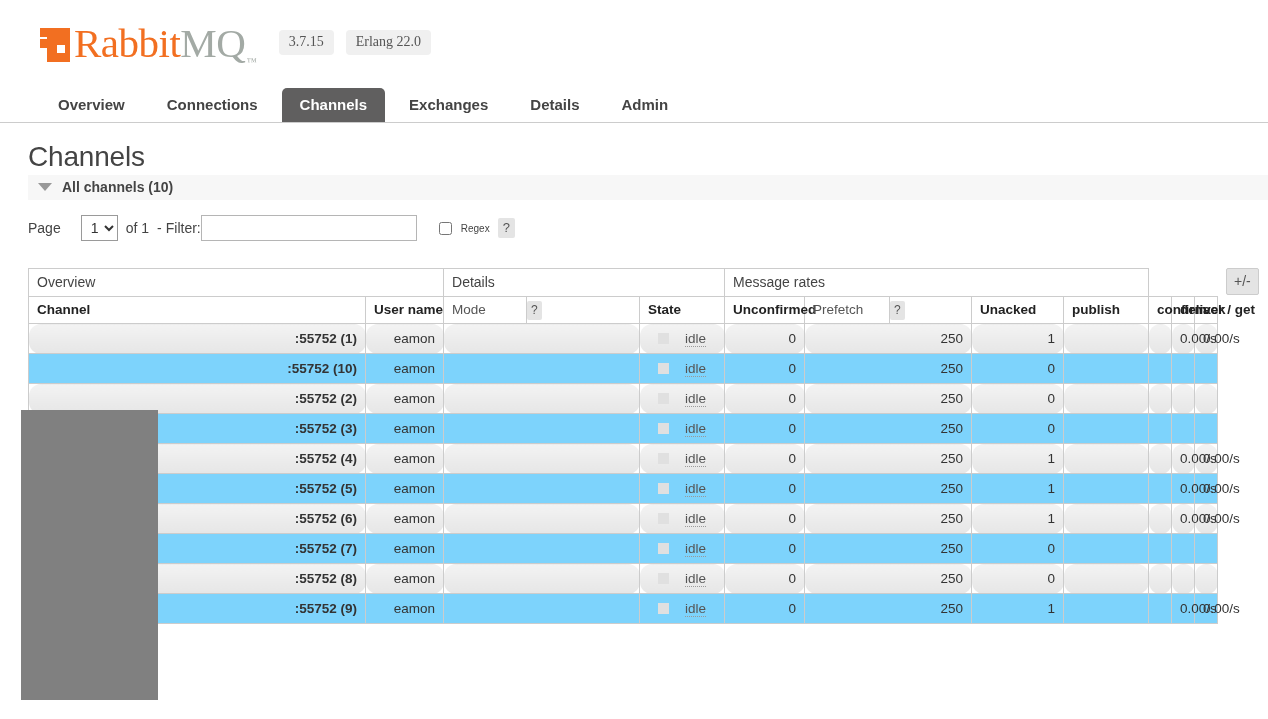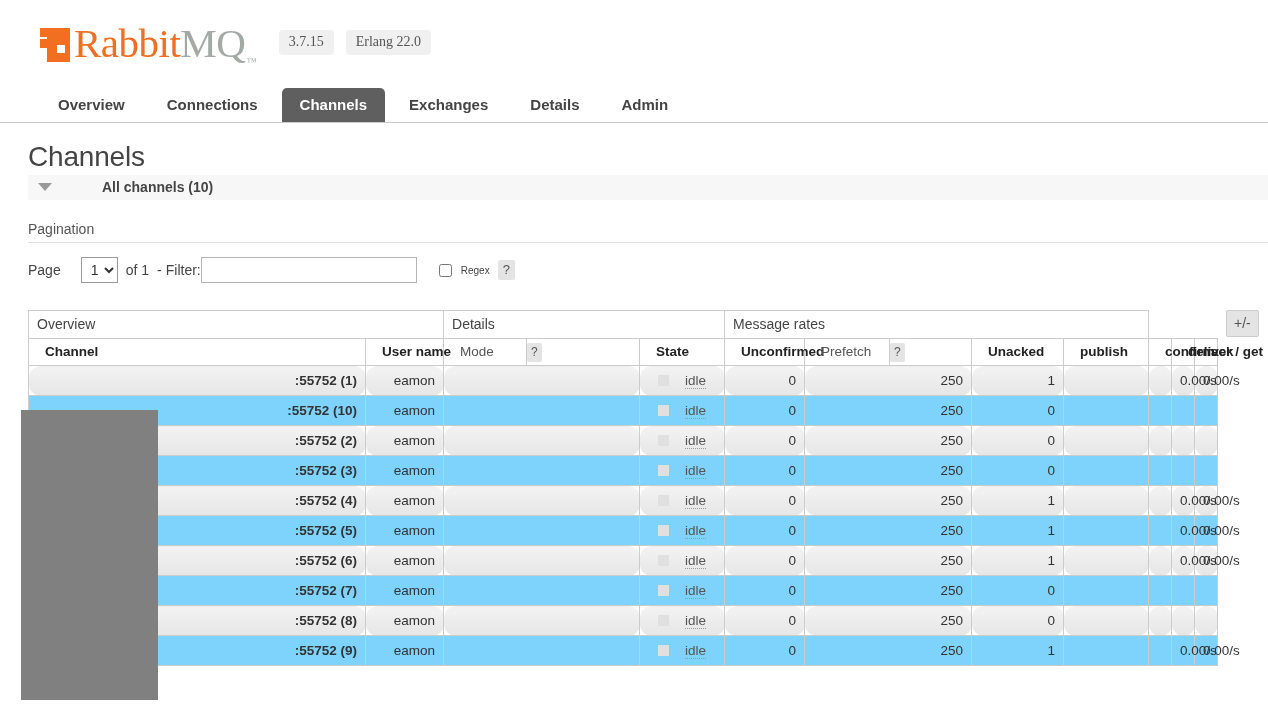--- a/index.html
+++ b/index.html
@@ -125,21 +125,20 @@
     background: #f7f7f7;
     border-bottom: 1px solid #ffffff;
     margin: 0 0 0 28px;
     padding: 4px 0 5px 0;
     display: flex;
     align-items: center;
     font-weight: bold;
     font-size: 14px;
     color: #444444;
     cursor: pointer;
-    gap: 40px;
   }
   .section-head .caret {
     width: 0; height: 0;
     border-left: 7px solid transparent;
     border-right: 7px solid transparent;
     border-top: 8px solid #999999;
     margin: 0 10px 0 10px;
   }
 
   
@@ -228,21 +227,21 @@
     text-align: left;
     color: #444444;
     padding: 5px 8px 6px 8px;
     background: #ffffff;
     font-size: 14px;
   }
   table.channels tr.col-row th {
     font-weight: bold;
     color: #222222;
     text-align: left;
-    padding: 5px 8px 6px 16px;
+    padding: 5px 8px 6px 8px;
     background: #ffffff;
     white-space: nowrap;
     cursor: pointer;
   }
   table.channels tr.col-row th.plain {
     font-weight: normal;
     color: #555555;
   }
   th .th-help {
     background: #e4e4e4;
@@ -353,21 +352,20 @@
     <a class="tab" href="#">Details</a>
     <a class="tab" href="#">Admin</a>
   </nav>
 
   <h1 class="page-title">Channels</h1>
   <div class="section-head">
     <span class="caret"></span>
     <span>All channels (10)</span>
   </div>
 
-  <div class="pagination-label">Pagination</div>
 
   <div class="pagination-controls">
     <span class="pg-label">Page</span>
     <select class="page-select">
       <option>1</option>
     </select>
     <span class="pg-of">of 1</span>
     <span class="pg-dash">-</span>
     <span class="filter-label">Filter:</span>
     <input class="filter-input" type="text" placeholder="" style="">

